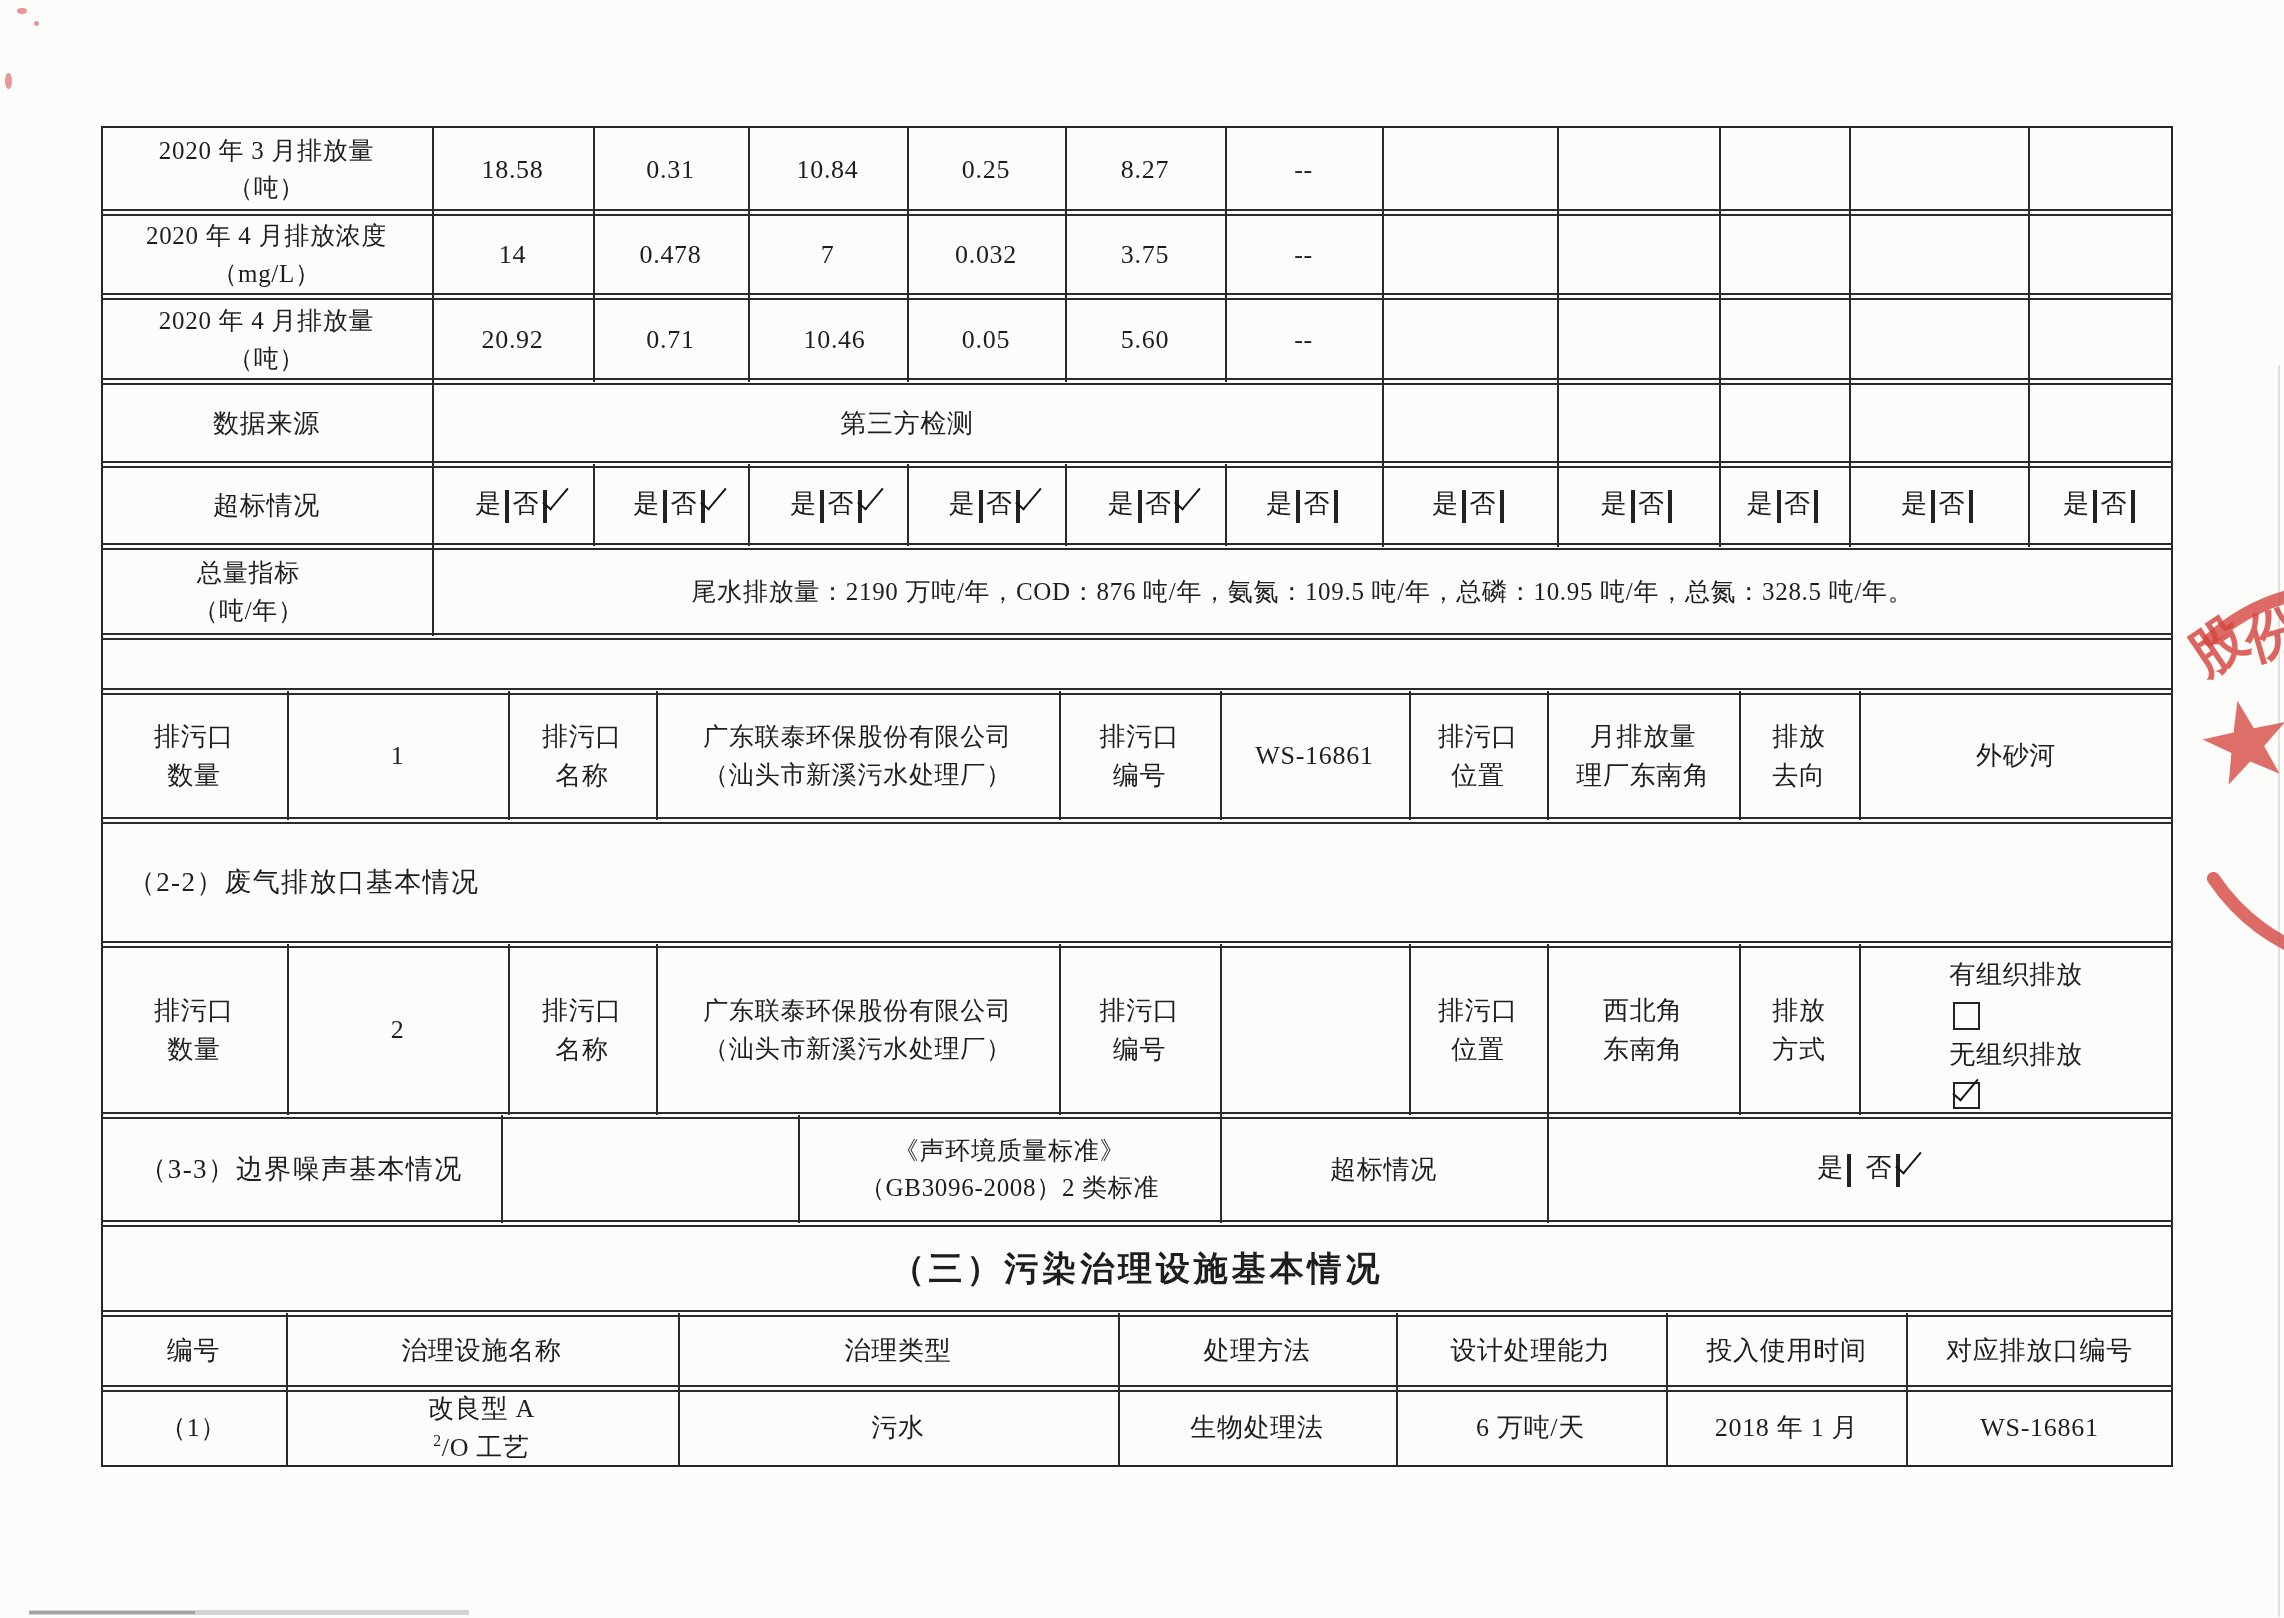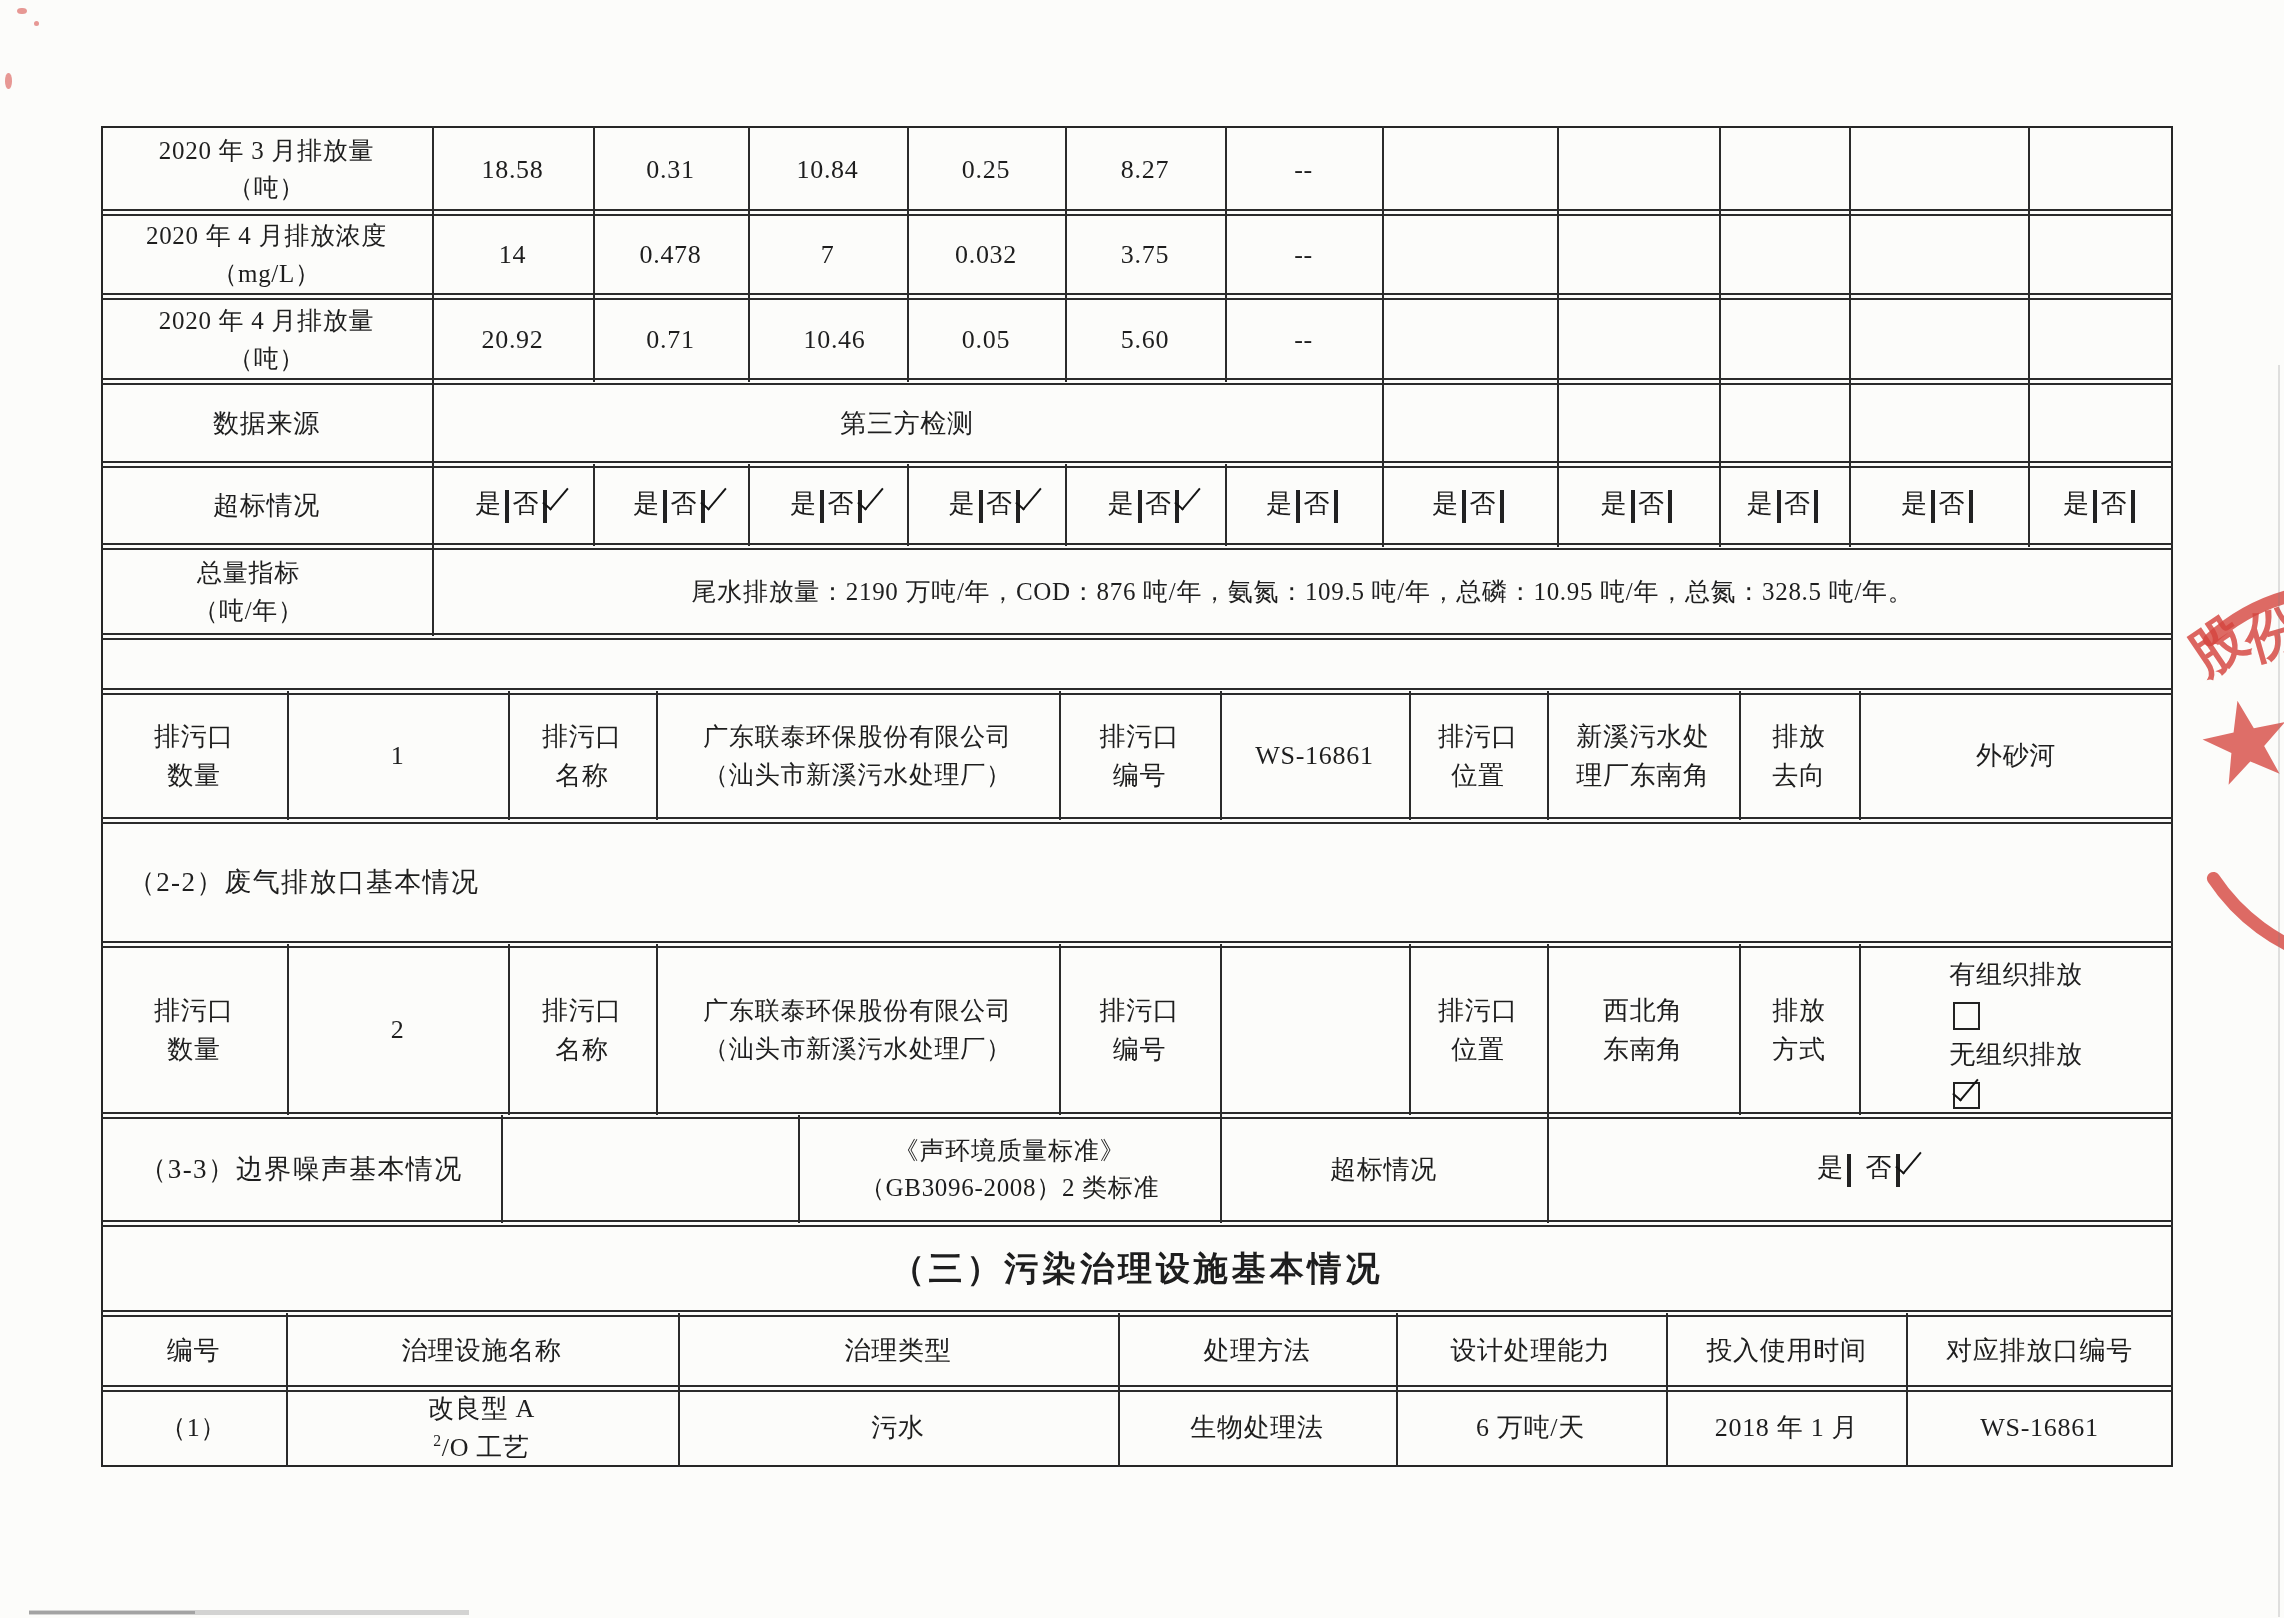--- a/index.html
+++ b/index.html
@@ -256,21 +256,21 @@
       <span>编号</span>
     </div>
   <div class="cell" style="left:1220px;top:691px;width:189px;height:129px">
       <span>WS-16861</span>
     </div>
   <div class="cell" style="left:1409px;top:691px;width:138px;height:129px">
       <span>排污口</span>
       <span>位置</span>
     </div>
   <div class="cell" style="left:1547px;top:691px;width:192px;height:129px">
-      <span>新溪污水处</span>
+      <span>月排放量</span>
       <span>理厂东南角</span>
     </div>
   <div class="cell" style="left:1739px;top:691px;width:120px;height:129px">
       <span>排放</span>
       <span>去向</span>
     </div>
   <div class="cell" style="left:1859px;top:691px;width:314px;height:129px">
       <span>外砂河</span>
     </div>
 

